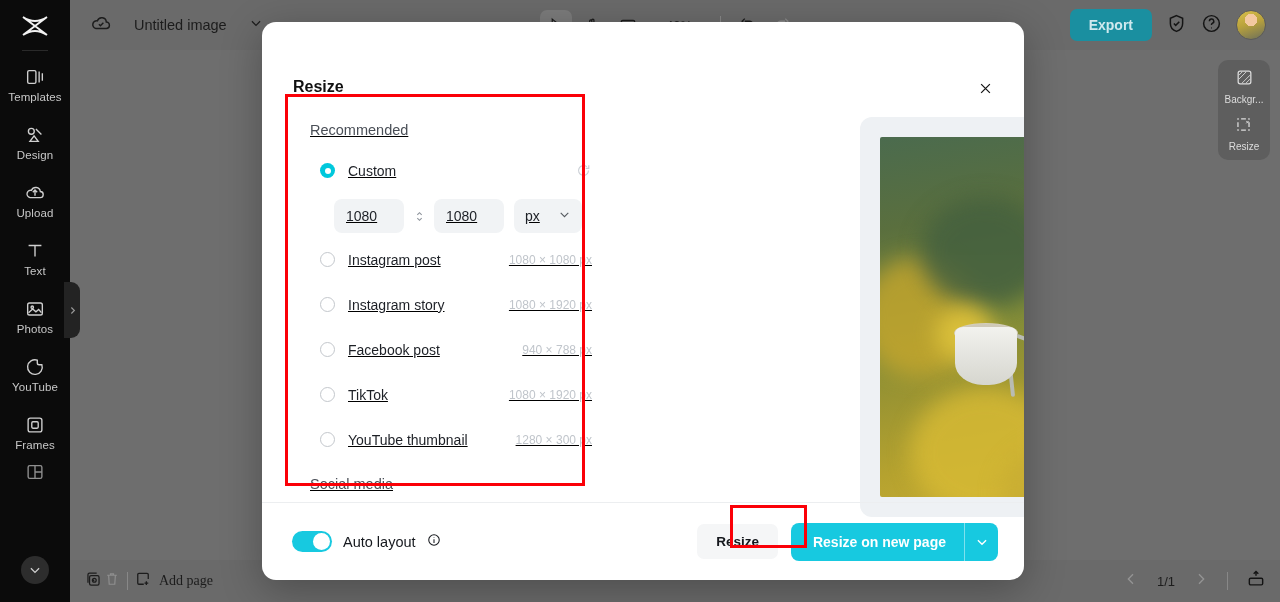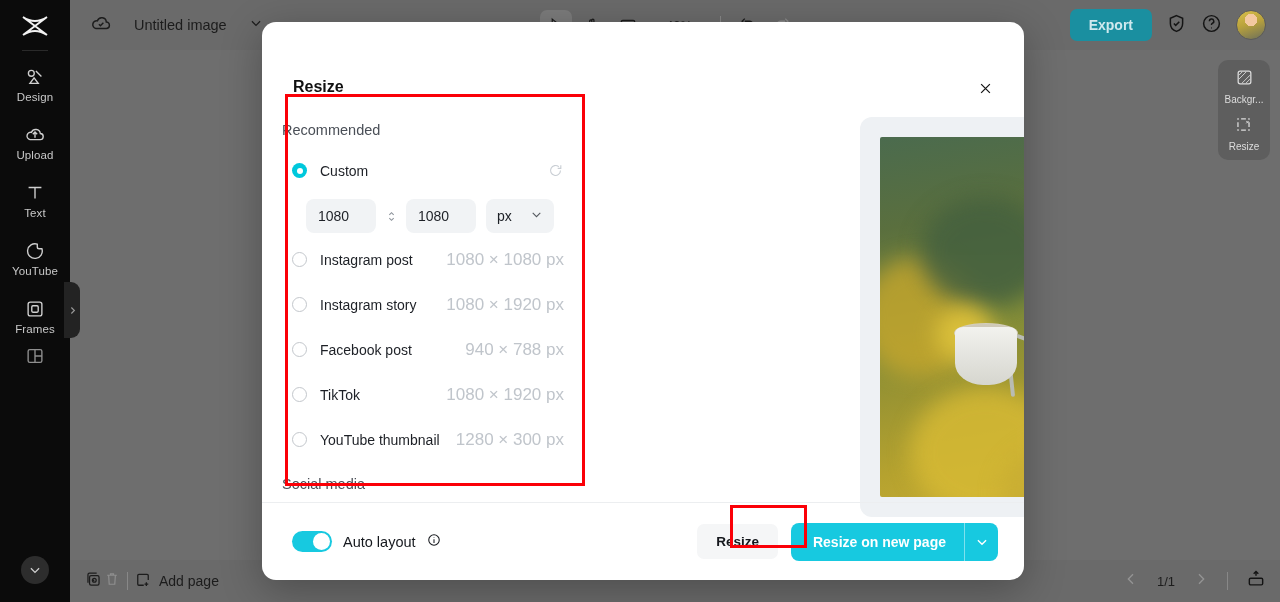--- a/index.html
+++ b/index.html
@@ -80,21 +80,21 @@
     background: #5e5e5e; border-radius: 10px; padding: 8px 0;
     display: flex; flex-direction: column; align-items: center; gap: 10px;
   }
   .rf-item { display:flex; flex-direction:column; align-items:center; gap:3px; cursor:pointer; }
   .rf-label { font-size: 10px; color: #ddd; }
 
   .bottombar {
     position: absolute; left: 70px; right: 0; bottom: 0; height: 42px;
     background: #6a6a6a; display: flex; align-items: center;
   }
-  .bb-left { display: flex; align-items: center; margin-left: 14px; }
+  .bb-left { display: flex; align-items: center; margin-left: 14px; font-family: Liberation Serif, serif; }
   .bb-add { display: flex; align-items: center; gap: 7px; font-size: 14px; color: #1c1c1c; cursor: pointer; }
   .bb-right { position: absolute; right: 14px; display: flex; align-items: center; gap: 12px; }
   .pagenum { font-size: 13px; color: #1d1d1d; min-width: 30px; text-align: center; }
   .panel-handle {
     position: absolute; left: 64px; top: 282px; width: 16px; height: 56px;
     background: #232323; border-radius: 0 9px 9px 0;
     display: flex; align-items: center; justify-content: center; cursor: pointer;
   }
 
   
@@ -110,42 +110,43 @@
   }
   .modal-close {
     position: absolute; right: 27px; top: 54px; width: 24px; height: 24px;
     display: flex; align-items: center; justify-content: center;
     cursor: pointer; color: #1a1a1a;
   }
 
   .modal-body { position: absolute; left: 0; top: 88px; right: 0; bottom: 78px; }
 
   .size-list {
-    position: absolute; left: 16px; top: 6px; width: 292px; height: 392px;
+    position: absolute; left: 44px; top: 6px; width: 292px; height: 392px;
     overflow: hidden;
+    text-decoration: underline;
   }
   .sect-head {
     font-size: 14.5px; color: #4a4f57; padding: 6px 4px 10px 4px;
   }
   .sect-head.sub { padding-top: 14px; }
   .opt-row {
     display: flex; align-items: center; height: 45px; padding: 0 6px 0 14px;
     cursor: pointer;
   }
   .radio {
     width: 15px; height: 15px; border-radius: 50%;
     border: 1.6px solid #c3c7cc; background: #fff; flex: none;
   }
   .radio.on {
     border: none; background: #00c8dc;
     display: flex; align-items: center; justify-content: center;
   }
   .radio.on::after { content: ""; width: 6px; height: 6px; border-radius: 50%; background: #fff; }
   .opt-label { font-size: 14px; color: #1d2026; margin-left: 13px; }
-  .opt-dim { margin-left: auto; font-size: 17px; color: #c0c5cb; }
+  .opt-dim { margin-left: auto; font-size: 12px; color: #c0c5cb; }
   .reset-ic { margin-left: auto; color: #c9ced4; display: flex; cursor: pointer; }
 
   .custom-inputs {
     display: flex; align-items: center; gap: 6px; margin: 6px 0 4px 28px;
   }
   .num-field {
     width: 70px; height: 34px; background: #f1f3f5; border: none; border-radius: 8px;
     font-size: 14px; color: #1d2026; padding: 0 12px;
     font-family: "Liberation Sans", sans-serif;
   }
@@ -378,20 +379,29 @@
     </div>
 
     <div class="left-rail">
       <div class="rail-logo">
         <svg width="34" height="28" viewBox="0 0 34 28" fill="none" stroke="#f2f2f2" stroke-width="1.9">
           <path d="M5 4 L29 22 M29 4 L5 22 M5 4 Q17 12 29 4 M5 22 Q17 14 29 22"></path>
         </svg>
       </div>
       <div class="rail-sep"></div>
 
+      <div class="rail-item">
+        <span class="ic">
+          <svg width="22" height="22" viewBox="0 0 24 24" fill="none" stroke="#cfcfcf" stroke-width="1.5">
+            <rect x="4" y="5" width="9" height="14" rx="1.6"></rect>
+              <path d="M16.5 6v12M20 8v8"></path>
+          </svg>
+        </span>
+        <span class="rail-label">Templates</span>
+      </div>
 
       <div class="rail-item">
         <span class="ic">
           <svg width="22" height="22" viewBox="0 0 24 24" fill="none" stroke="#cfcfcf" stroke-width="1.5">
             <circle cx="8" cy="8" r="3.2"></circle>
               <path d="M13 5.5l6 6M11 13l4.5 6h-9z"></path>
           </svg>
         </span>
         <span class="rail-label">Design</span>
       </div>
@@ -409,20 +419,30 @@
       <div class="rail-item">
         <span class="ic">
           <svg width="22" height="22" viewBox="0 0 24 24" fill="none" stroke="#cfcfcf" stroke-width="1.5">
             <path d="M5 6h14M12 6v12"></path>
           </svg>
         </span>
         <span class="rail-label">Text</span>
       </div>
 
 
+      <div class="rail-item">
+        <span class="ic">
+          <svg width="22" height="22" viewBox="0 0 24 24" fill="none" stroke="#cfcfcf" stroke-width="1.5">
+            <rect x="4" y="5.5" width="16" height="13" rx="2"></rect>
+            <circle cx="9" cy="10" r="1.3"></circle>
+              <path d="M5 16l4.5-4 3.5 3 3-2.5 3 3.5"></path>
+          </svg>
+        </span>
+        <span class="rail-label">Photos</span>
+      </div>
 
       <div class="rail-item">
         <span class="ic">
           <svg width="22" height="22" viewBox="0 0 24 24" fill="none" stroke="#cfcfcf" stroke-width="1.5">
             <path d="M14.5 4.5a8 8 0 1 0 5 5h-3a2 2 0 0 1-2-2z"></path>
           </svg>
         </span>
         <span class="rail-label">YouTube</span>
       </div>
 

